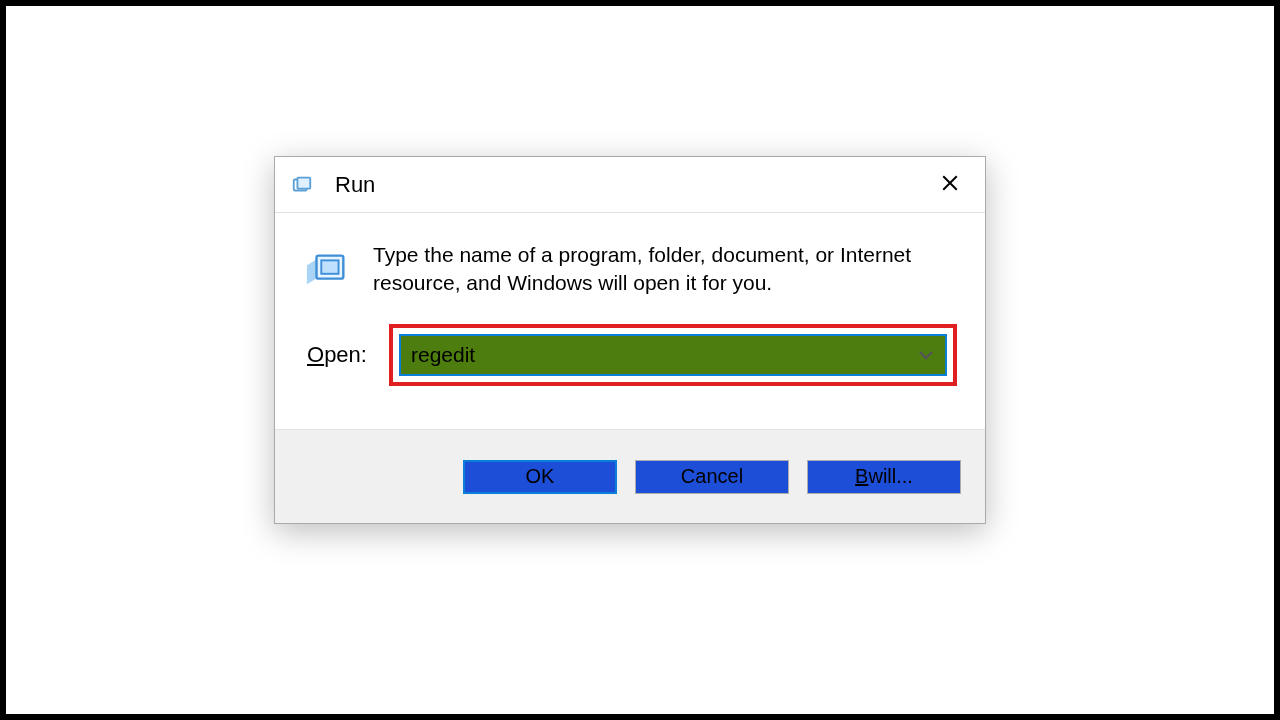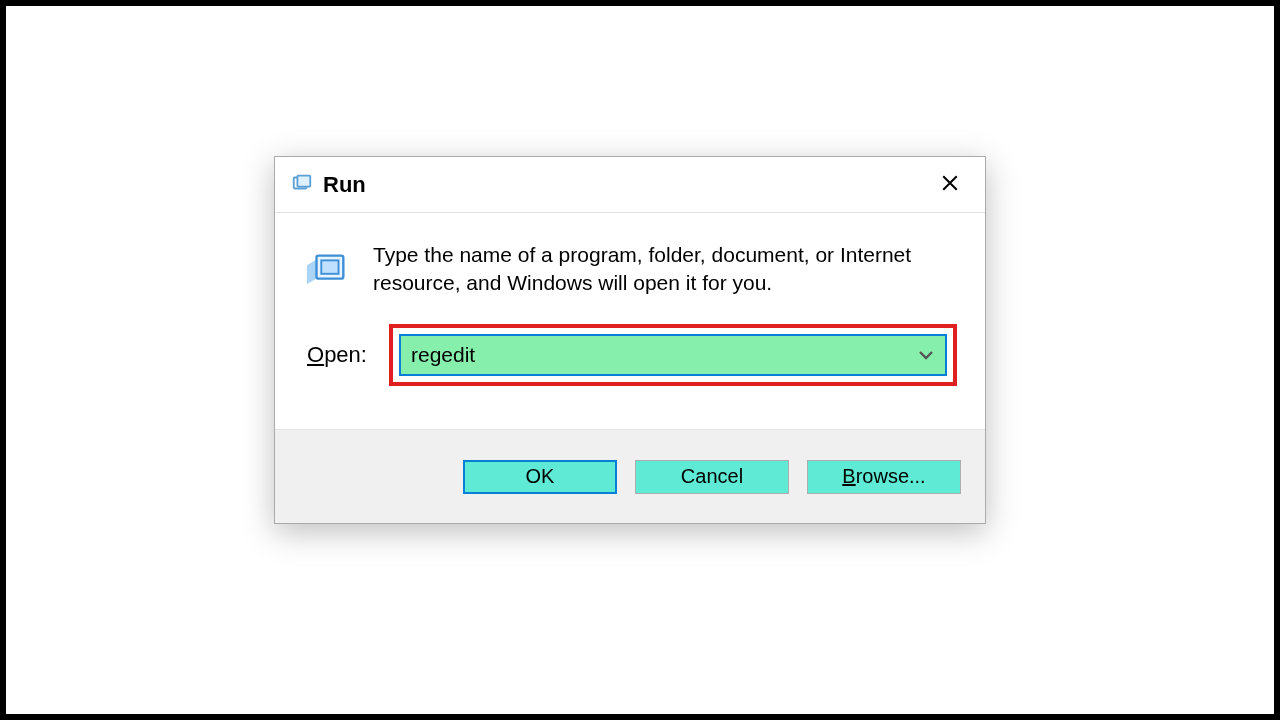--- a/index.html
+++ b/index.html
@@ -26,23 +26,22 @@
     .titlebar {
       height: 56px;
       border-bottom: 1px solid #e0e0e0;
       display: flex;
       align-items: center;
       padding: 0 12px 0 16px;
       justify-content: space-between;
     }
     .title-left {
       display: flex;
-      align-items: flex-start;
-      gap: 10px;
-      font-weight: bold;
+      align-items: center;
+      gap: 22px;
     }
     .run-title-icon {
       width: 22px;
       height: 22px;
       display: inline-flex;
       align-items: center;
       justify-content: center;
     }
     .title-text {
       font-size: 22px;
@@ -97,21 +96,21 @@
     .highlight-box {
       border: 4px solid #e02020;
       padding: 6px;
       flex: 1;
       margin-right: 4px;
     }
     .combo {
       width: 100%;
       height: 42px;
       border: 2px solid #0a7fd9;
-      background: #86efac;
+      background: #4d7c0f;
       display: flex;
       align-items: center;
       padding: 0 10px;
       position: relative;
     }
     .combo-text {
       font-size: 21px;
       color: #000;
       flex: 1;
     }
@@ -128,21 +127,21 @@
       border-top: 1px solid #e3e3e3;
       display: flex;
       align-items: center;
       justify-content: flex-end;
       gap: 18px;
       padding-right: 24px;
     }
     .btn {
       width: 154px;
       height: 34px;
-      background: #5eead4;
+      background: #1d4ed8;
       border: 1px solid #adadad;
       font-size: 20px;
       color: #000;
       display: flex;
       align-items: center;
       justify-content: center;
       cursor: pointer;
     }
     .btn.primary {
       border: 2px solid #0a7fd9;
@@ -200,16 +199,16 @@
   </div>
 
   <div class="footer">
     <div class="btn primary">
       <span>OK</span>
     </div>
     <div class="btn">
       <span>Cancel</span>
     </div>
     <div class="btn">
-      <span><span class="ul">B</span><span>rowse...</span></span>
+      <span><span class="ul">B</span><span>will...</span></span>
     </div>
   </div>
 </div>
 
 </body></html>

